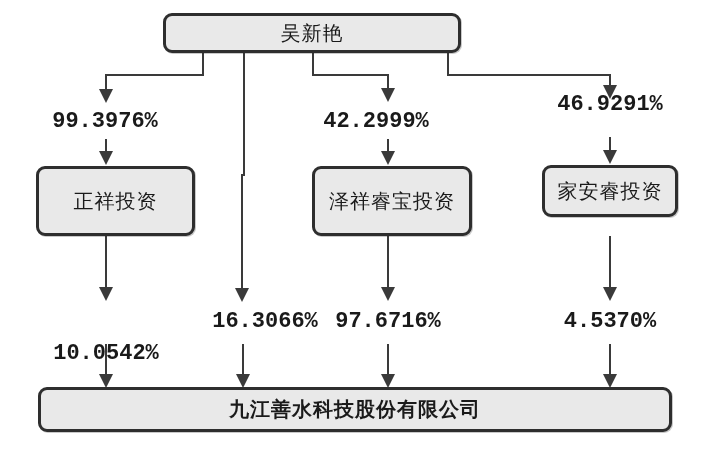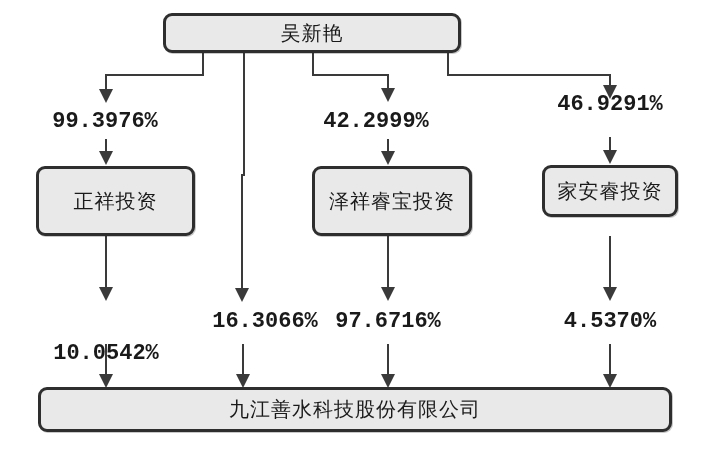--- a/index.html
+++ b/index.html
@@ -19,21 +19,21 @@
     border:3px solid var(--box-border,#2e2e2e);
     border-radius:9px;
     color:var(--text,#1a1a1a);
     font-size:20px; letter-spacing:1px; white-space:nowrap;
     box-shadow:1px 1px 0 rgba(40,40,40,0.25);
   }
   .node.root    { left:163px; top:13px;  width:298px; height:40px; }
   .node.b1      { left:36px;  top:166px; width:159px; height:70px; }
   .node.b2      { left:312px; top:166px; width:160px; height:70px; }
   .node.b3      { left:542px; top:165px; width:136px; height:52px; }
-  .node.company { left:38px;  top:387px; width:634px; height:45px; }
+  .node.company { left:38px;  top:387px; width:634px; height:45px;font-weight:bold; }
   .pct {
     position:absolute; transform:translateX(-50%);
     font-family:Liberation Mono, monospace;
     font-weight:bold; font-size:22px; color:var(--text,#1a1a1a);
     white-space:nowrap; line-height:18px;
   }
   .p1 { left:105px; top:113px; }
   .p2 { left:376px; top:113px; }
   .p3 { left:610px; top:96px; }
   .p4 { left:106px; top:313px;margin-top:32px; }

